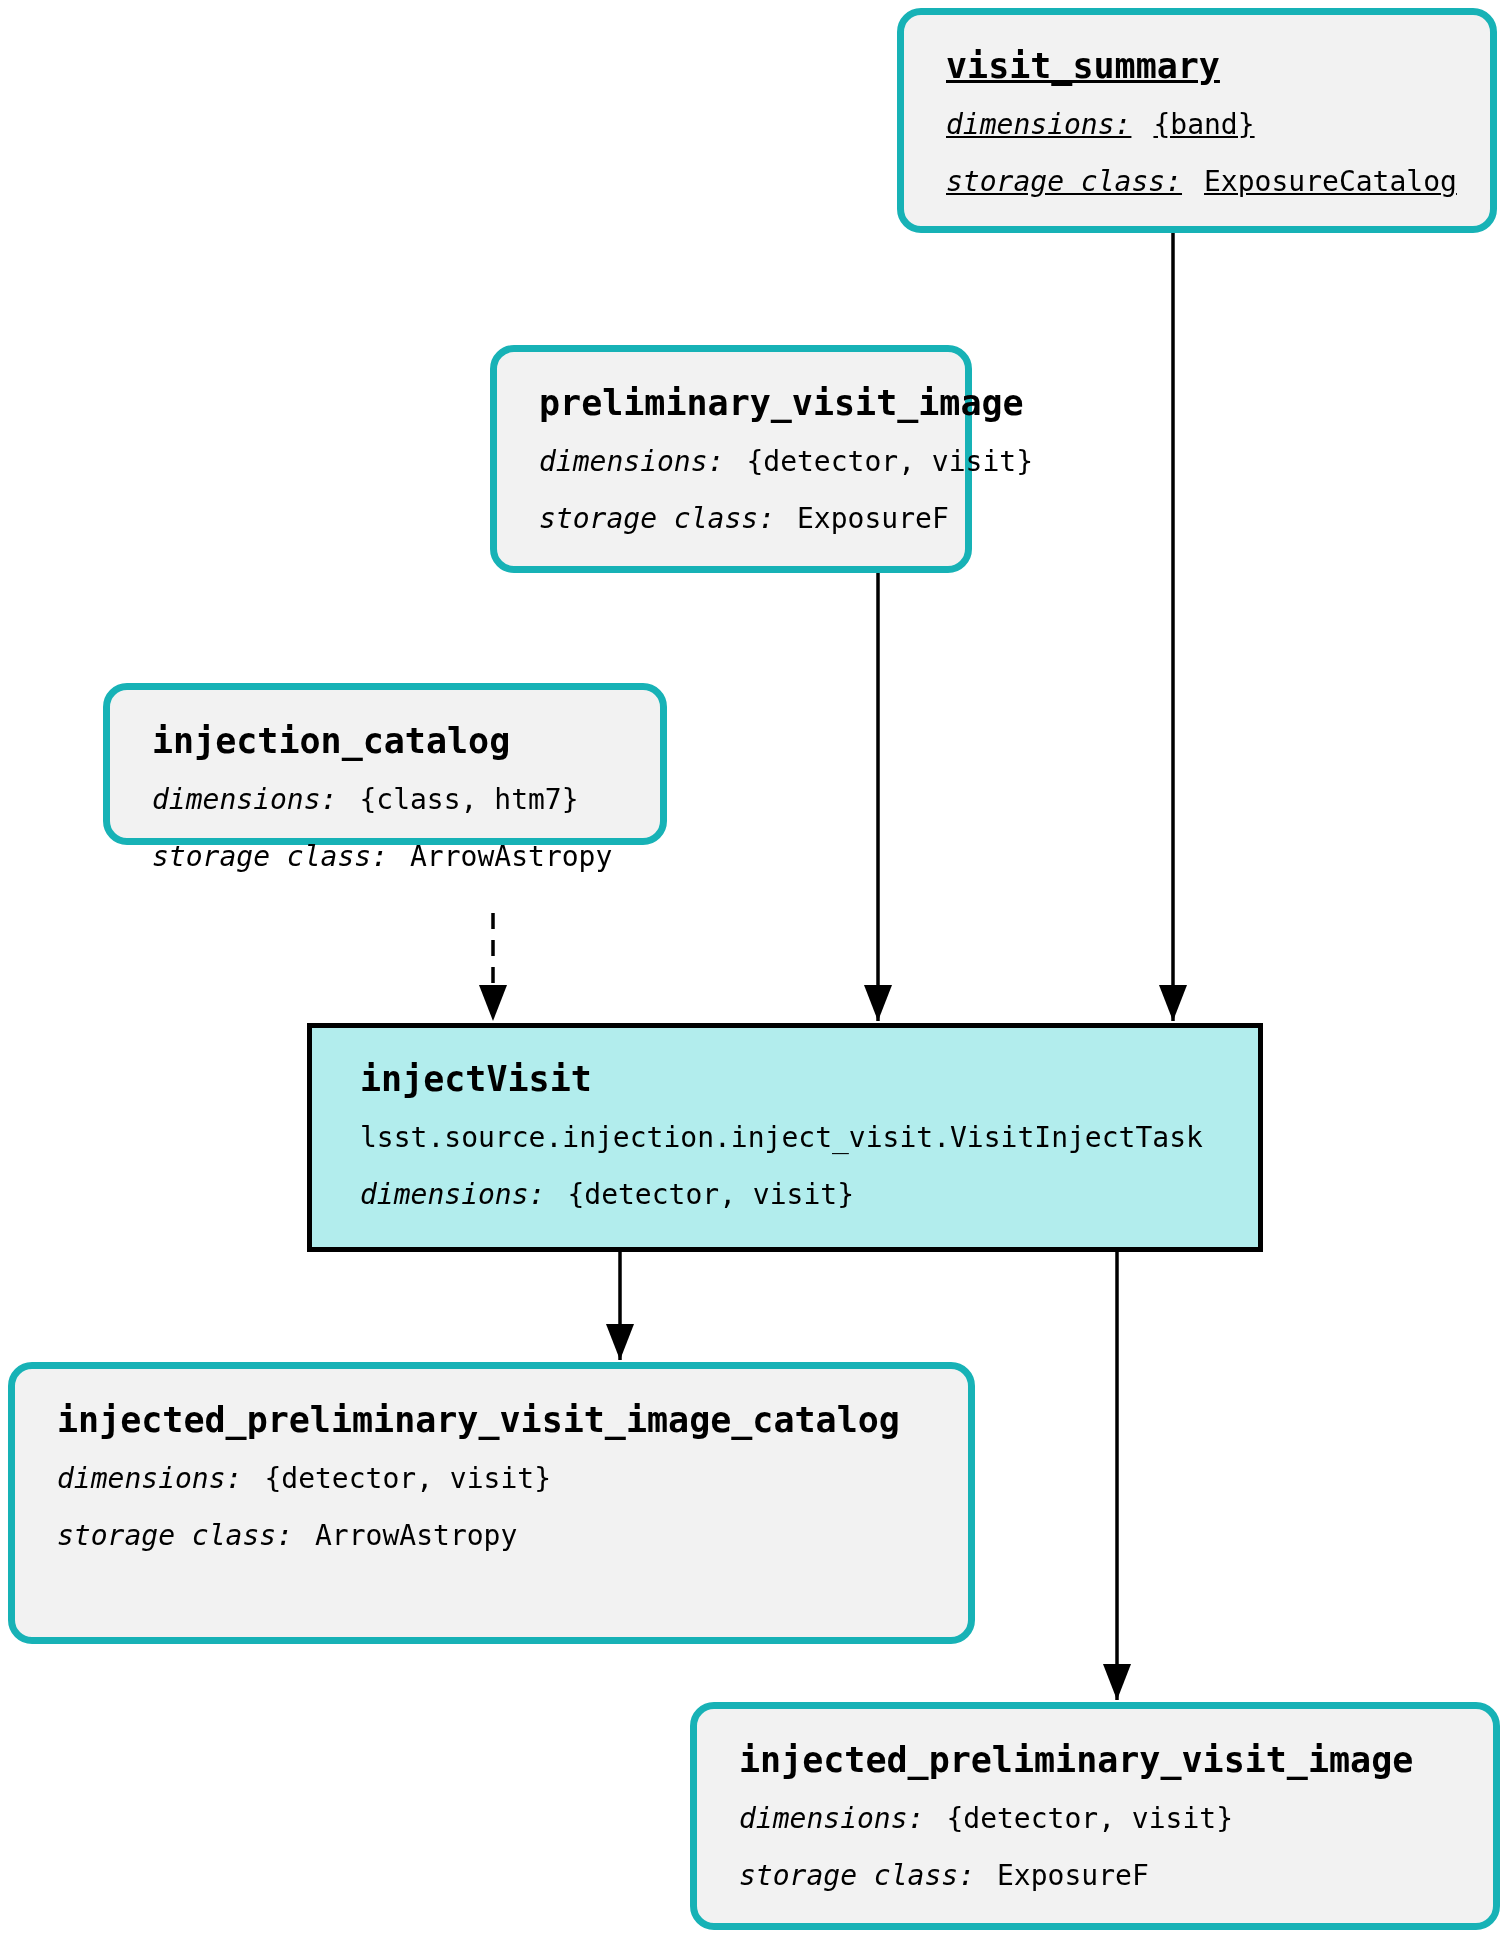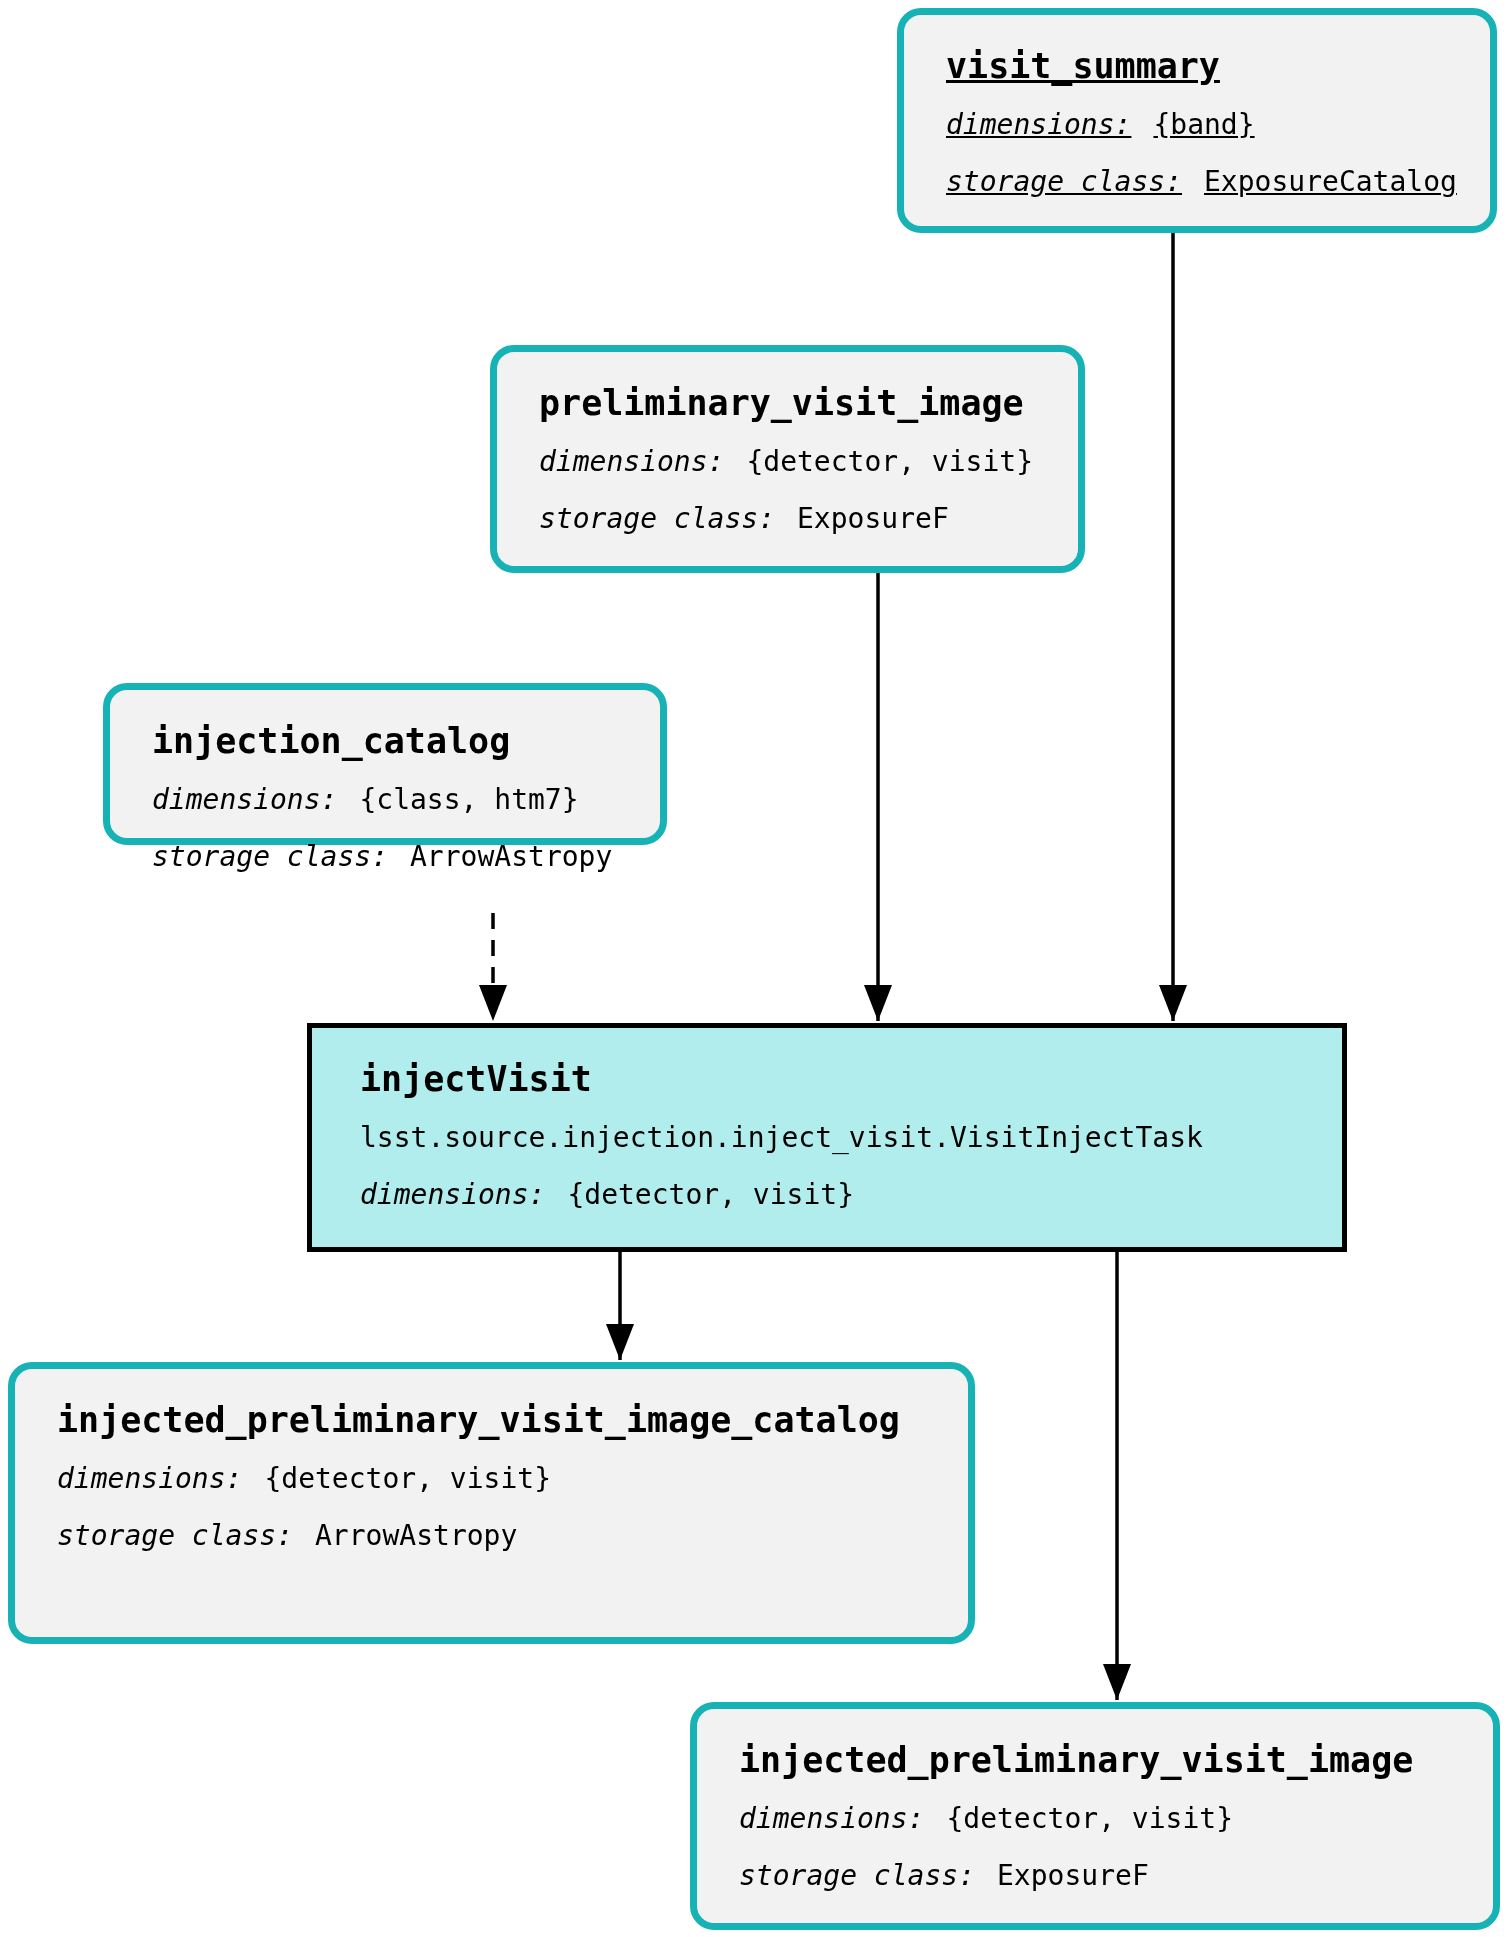--- a/index.html
+++ b/index.html
@@ -76,41 +76,41 @@
   <div class="node dataset" style="left:897px; top:8px; width:600px; height:225px;text-decoration:underline;">
     <div class="node-title">visit_summary</div>
     <div class="node-row">
       <span class="lbl">dimensions:</span><span class="val">{band}</span>
     </div>
     <div class="node-row">
       <span class="lbl">storage class:</span><span class="val">ExposureCatalog</span>
     </div>
   </div>
 
-  <div class="node dataset" style="left:490px; top:345px; width:595px; height:228px;">
+  <div class="node dataset" style="left:490px; top:345px; width:482px; height:228px;">
     <div class="node-title">preliminary_visit_image</div>
     <div class="node-row">
       <span class="lbl">dimensions:</span><span class="val">{detector, visit}</span>
     </div>
     <div class="node-row">
       <span class="lbl">storage class:</span><span class="val">ExposureF</span>
     </div>
   </div>
 
   <div class="node dataset" style="left:103px; top:683px; width:564px; height:162px;">
     <div class="node-title">injection_catalog</div>
     <div class="node-row">
       <span class="lbl">dimensions:</span><span class="val">{class, htm7}</span>
     </div>
     <div class="node-row">
       <span class="lbl">storage class:</span><span class="val">ArrowAstropy</span>
     </div>
   </div>
 
-  <div class="node task" style="left:307px; top:1023px; width:1040px; height:229px;">
+  <div class="node task" style="left:307px; top:1023px; width:956px; height:229px;">
     <div class="node-title">injectVisit</div>
     <div class="node-row">
       <span class="val">lsst.source.injection.inject_visit.VisitInjectTask</span>
     </div>
     <div class="node-row">
       <span class="lbl">dimensions:</span><span class="val">{detector, visit}</span>
     </div>
   </div>
 
   <div class="node dataset" style="left:8px; top:1362px; width:967px; height:282px;">

